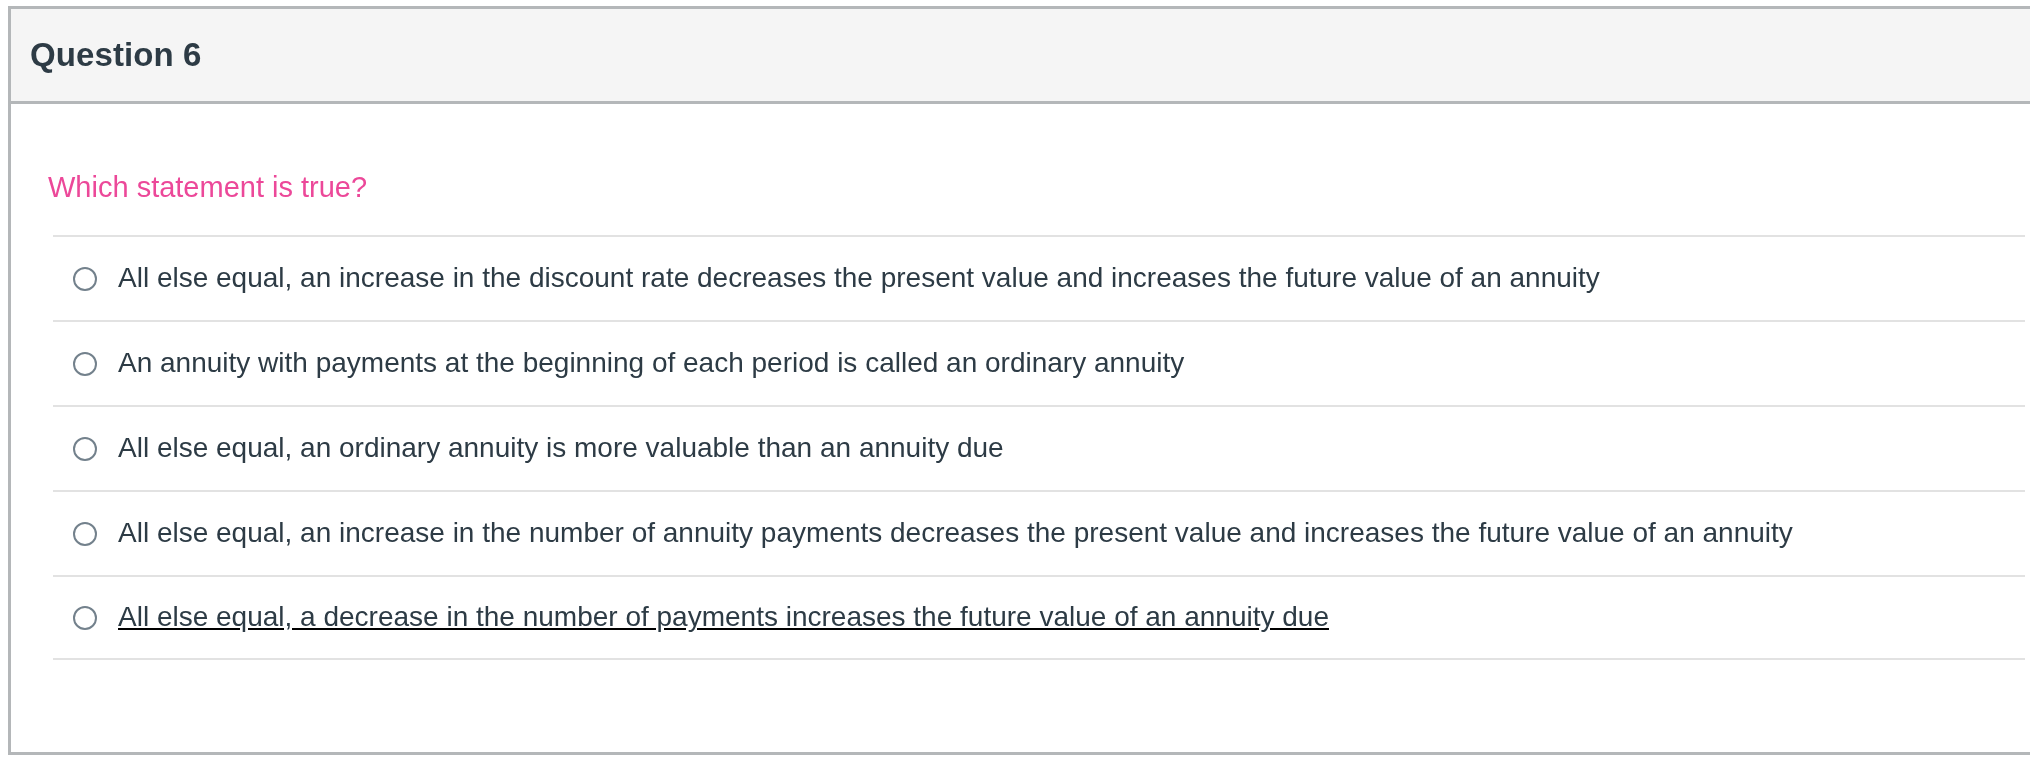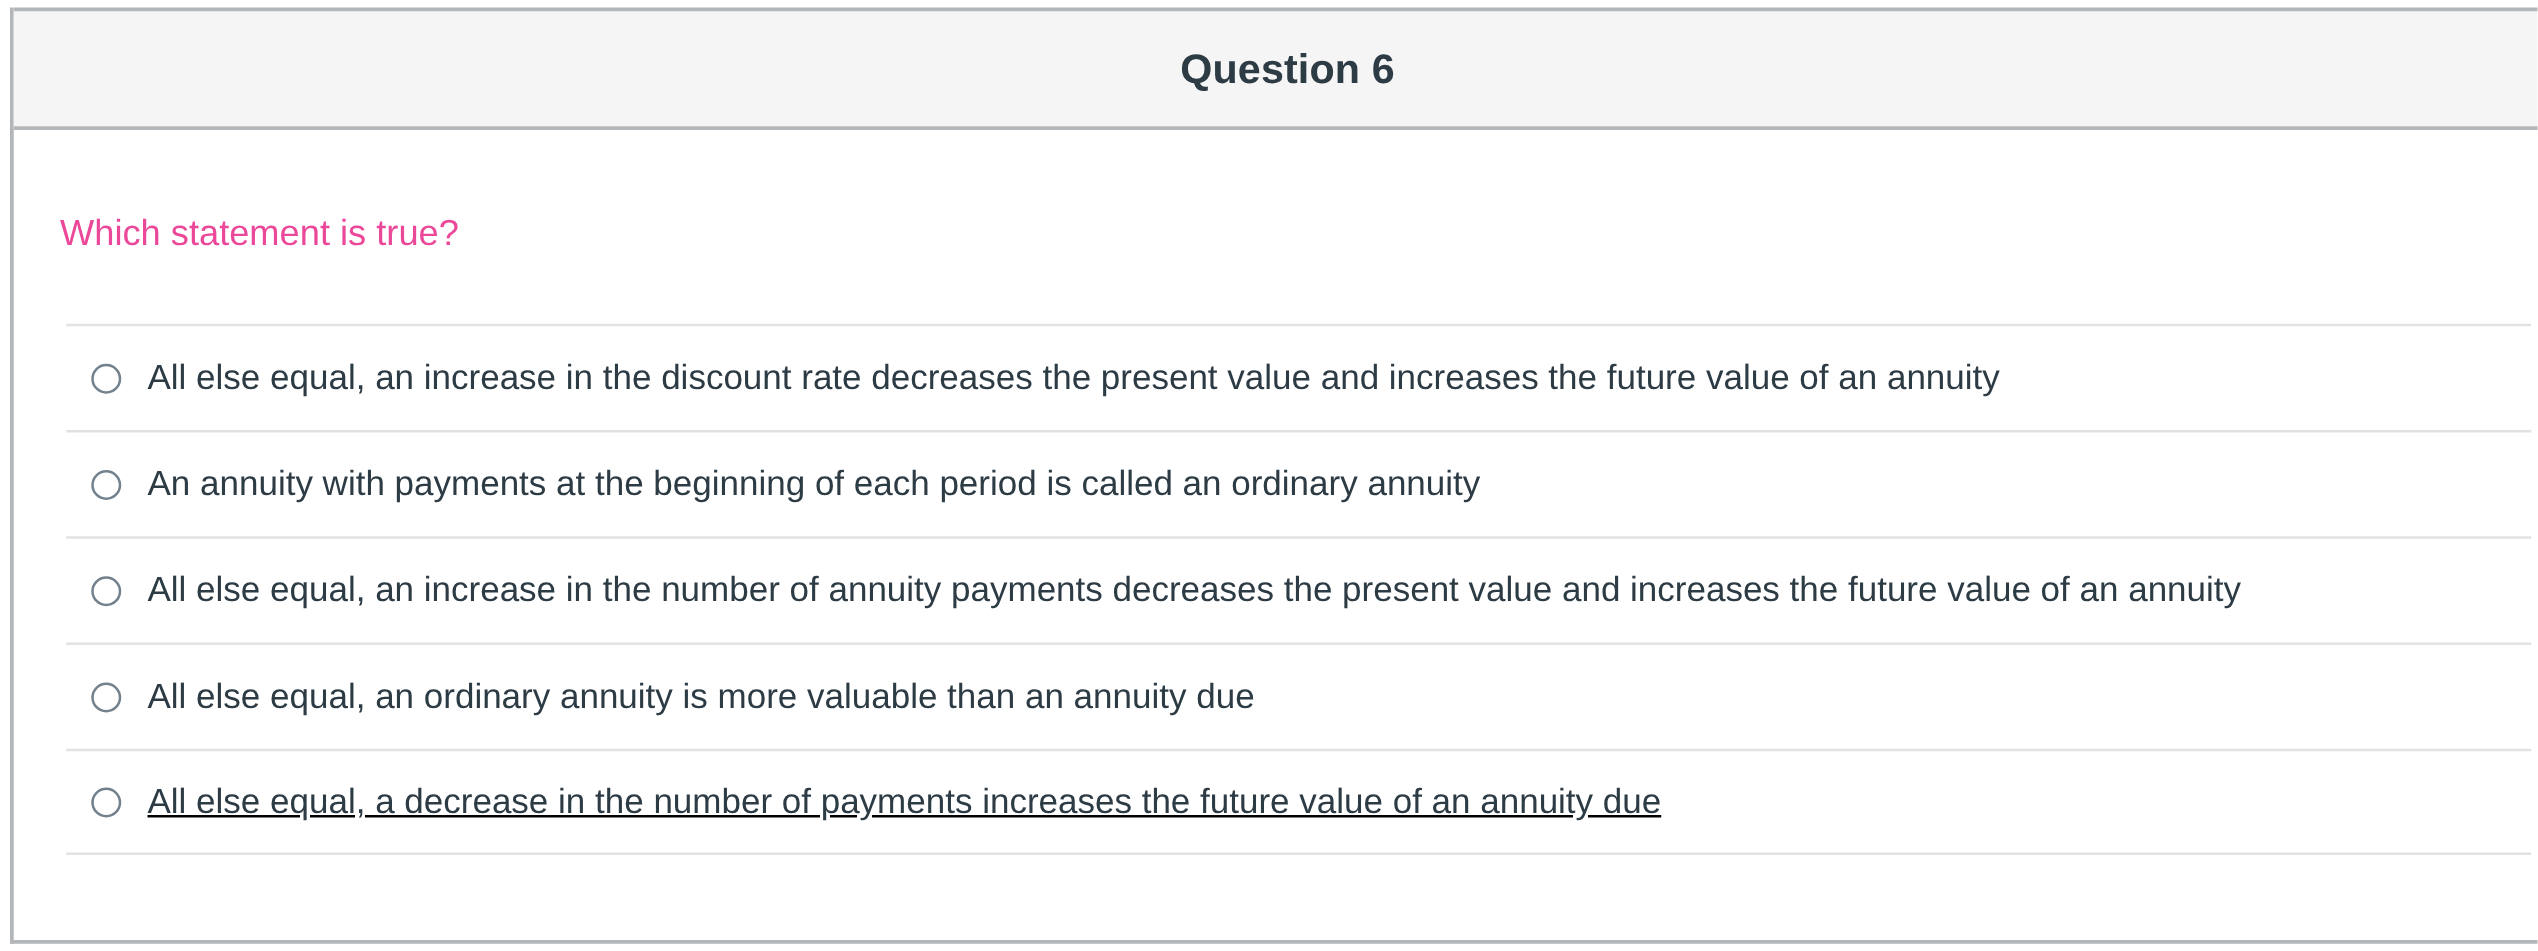--- a/index.html
+++ b/index.html
@@ -29,21 +29,20 @@
   .question-header {
     position: relative;
     height: 98px;
     box-sizing: border-box;
     background: #f5f5f5;
     border-top: 3px solid #b4b7b9;
     border-bottom: 3px solid #b4b7b9;
     display: flex;
     align-items: center;
     padding-left: 19px;
-    justify-content: center;
   }
 
   .question-header-title {
     font-size: 33px;
     font-weight: bold;
     color: #2d3b45;
     letter-spacing: 0.1px;
   }
 
   .question-body {
@@ -52,21 +51,21 @@
   }
 
   .question-text {
     font-size: 29px;
     color: #ec4899;
     padding: 64px 0 0 37px;
     line-height: 1.35;
   }
 
   .answers {
-    margin-top: 52px;
+    margin-top: 28px;
     padding-left: 42px;
     padding-right: 5px;
   }
 
   .answer-row {
     display: flex;
     align-items: center;
     height: 85px;
     border-top: 2px solid #e2e2e2;
     box-sizing: border-box;
@@ -116,26 +115,26 @@
         <span class="answer-label">All else equal, an increase in the discount rate decreases the present value and increases the future value of an annuity</span>
       </div>
 
       <div class="answer-row">
         <span class="radio-icon"></span>
         <span class="answer-label">An annuity with payments at the beginning of each period is called an ordinary annuity</span>
       </div>
 
       <div class="answer-row">
         <span class="radio-icon"></span>
-        <span class="answer-label">All else equal, an increase in the number of annuity payments decreases the present value and increases the future value of an annuity</span>
+        <span class="answer-label">All else equal, an ordinary annuity is more valuable than an annuity due</span>
       </div>
 
       <div class="answer-row">
         <span class="radio-icon"></span>
-        <span class="answer-label">All else equal, an ordinary annuity is more valuable than an annuity due</span>
+        <span class="answer-label">All else equal, an increase in the number of annuity payments decreases the present value and increases the future value of an annuity</span>
       </div>
 
       <div class="answer-row">
         <span class="radio-icon"></span>
         <span class="answer-label">All else equal, a decrease in the number of payments increases the future value of an annuity due</span>
       </div>
 
     </div>
   </div>
 </div>

